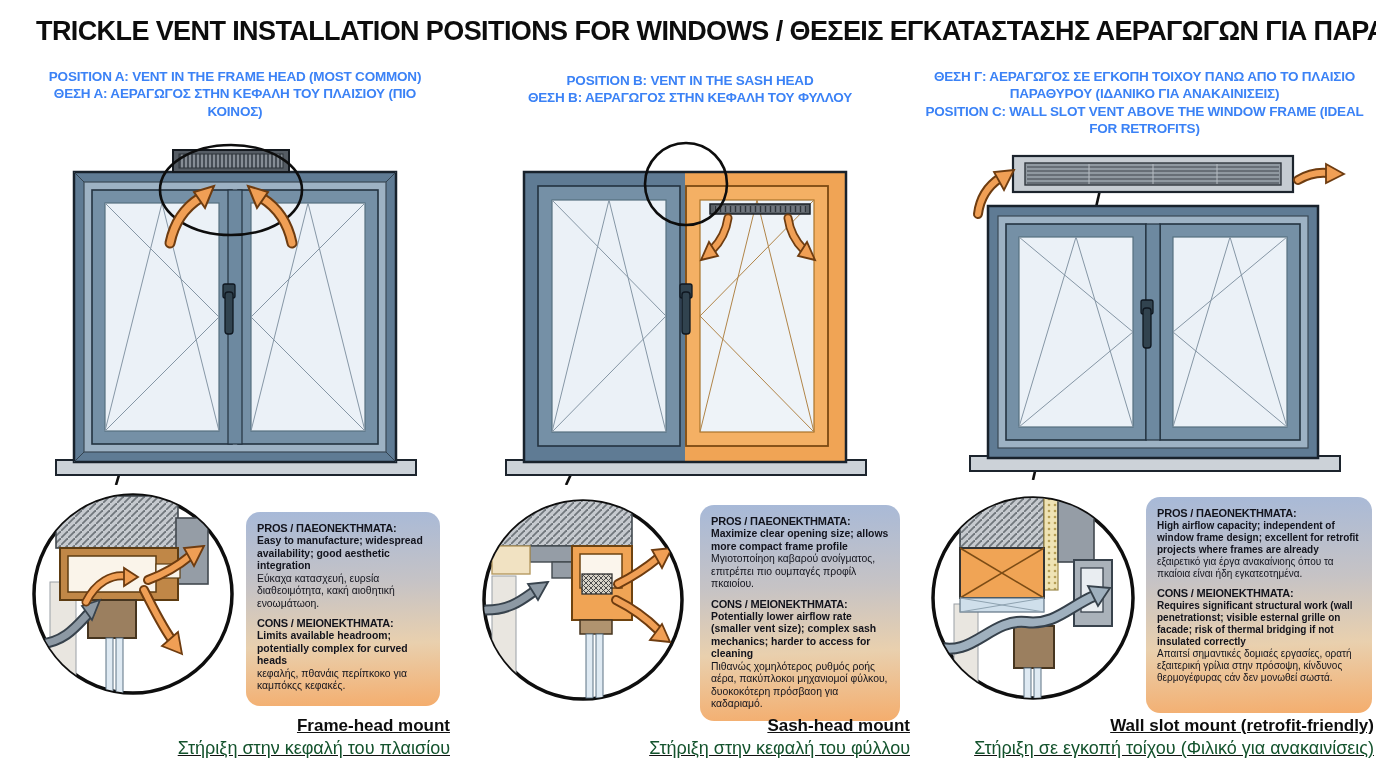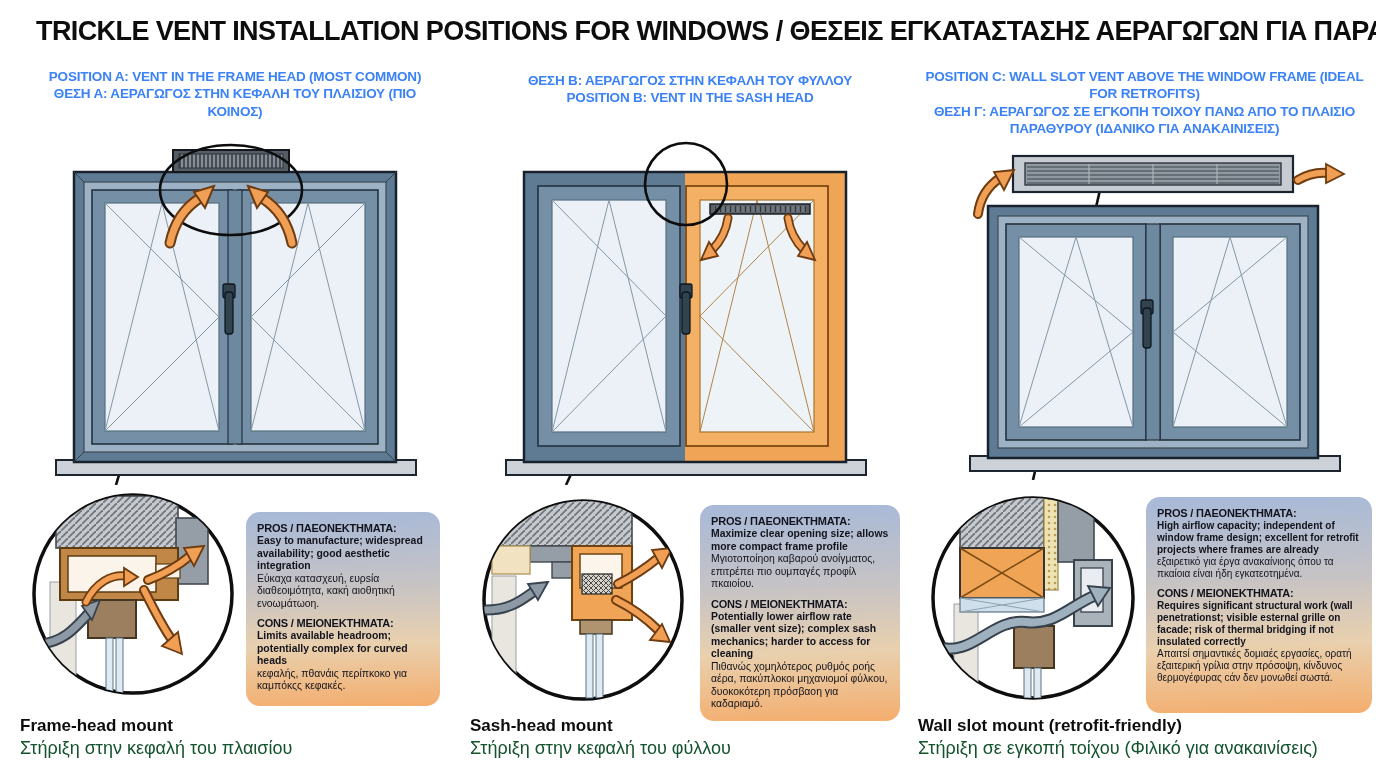--- a/index.html
+++ b/index.html
@@ -31,21 +31,21 @@
   .box p{margin:0;font-size:10.4px;line-height:1.2;}
   .box .hd{font-size:11px;font-weight:800;letter-spacing:-0.2px;}
   .box .en{font-weight:700;}
   .box .el{font-weight:400;}
   .box .cons-top{margin-top:7px;}
   .box-a{left:246px;top:512px;width:194px;min-height:194px;}
   .box-b{left:700px;top:505px;width:200px;min-height:207px;}
   .box-c{left:1146px;top:497px;width:226px;min-height:216px;font-size:10px;}
   .box-c p{font-size:10px;}
 
-  .caption{position:absolute;text-align:left;}
+  .caption{position:absolute;text-align:right;text-decoration:underline;}
   .cap-a{left:20px;top:716px;width:430px;}
   .cap-b{left:470px;top:716px;width:440px;}
   .cap-c{left:918px;top:716px;width:456px;}
   .caption .cap-en{font-size:17px;font-weight:800;color:#0d0d0d;}
   .caption .cap-el{font-size:18px;font-weight:400;margin-top:2px;color:#14532d;}
 </style>
 </head>
 <body>
 
 <div id="canvas">
@@ -156,22 +156,22 @@
     <p class="en">Limits available headroom; potentially complex for curved heads</p>
     <p class="el">κεφαλής, πθανάις περίπκοκο για καμπόκςς κεφακές.</p>
   </div>
 
   <div class="caption cap-a">
     <div class="cap-en">Frame-head mount</div>
     <div class="cap-el">Στήριξη στην κεφαλή του πλαισίου</div>
   </div>
 
   <div class="panel-heading ph-b">
+    <div>POSITION B: VENT IN THE SASH HEAD</div>
     <div>ΘΕΣΗ Β: ΑΕΡΑΓΩΓΟΣ ΣΤΗΝ ΚΕΦΑΛΗ ΤΟΥ ΦΥΛΛΟΥ</div>
-    <div>POSITION B: VENT IN THE SASH HEAD</div>
   </div>
 
   <svg class="win-svg win-b" width="390" height="345" viewBox="0 0 390 345">
     <defs>
       <pattern id="ventHatchB" width="5" height="9" patternUnits="userSpaceOnUse">
         <rect width="5" height="9" fill="#70767e"></rect>
         <line x1="2.5" y1="0" x2="2.5" y2="9" stroke="#2e343a" stroke-width="1.4"></line>
       </pattern>
     </defs>
     <line x1="202" y1="78" x2="78" y2="345" stroke="#0f0f0f" stroke-width="2.6"></line>
@@ -265,22 +265,22 @@
     <p class="en">Potentially lower airflow rate (smaller vent size); complex sash mechanics; harder to access for cleaning</p>
     <p class="el">Πιθανώς χομηλότερος ρυθμός ροής αέρα, πακύπλοκοι μηχανιομοί φύλκου, δυοκοκότερη πρόσβαοη για καδαριαμό.</p>
   </div>
 
   <div class="caption cap-b">
     <div class="cap-en">Sash-head mount</div>
     <div class="cap-el">Στήριξη στην κεφαλή του φύλλου</div>
   </div>
 
   <div class="panel-heading ph-c">
+    <div>ΘΕΣΗ Γ: ΑΕΡΑΓΩΓΟΣ ΣΕ ΕΓΚΟΠΗ ΤΟΙΧΟΥ ΠΑΝΩ ΑΠΟ ΤΟ ΠΛΑΙΣΙΟ ΠΑΡΑΘΥΡΟΥ (ΙΔΑΝΙΚΟ ΓΙΑ ΑΝΑΚΑΙΝΙΣΕΙΣ)</div>
     <div>POSITION C: WALL SLOT VENT ABOVE THE WINDOW FRAME (IDEAL FOR RETROFITS)</div>
-    <div>ΘΕΣΗ Γ: ΑΕΡΑΓΩΓΟΣ ΣΕ ΕΓΚΟΠΗ ΤΟΙΧΟΥ ΠΑΝΩ ΑΠΟ ΤΟ ΠΛΑΙΣΙΟ ΠΑΡΑΘΥΡΟΥ (ΙΔΑΝΙΚΟ ΓΙΑ ΑΝΑΚΑΙΝΙΣΕΙΣ)</div>
 
   </div>
 
   <svg class="win-svg win-c" width="410" height="330" viewBox="0 0 410 330">
     <line x1="152" y1="40" x2="85" y2="330" stroke="#0f0f0f" stroke-width="2.6"></line>
     <g>
       <rect x="65" y="6" width="280" height="36" fill="#c6ccd2" stroke="#1c242d" stroke-width="2.2"></rect>
       <rect x="77" y="13" width="256" height="22" fill="#9099a1" stroke="#30363d" stroke-width="1.4"></rect>
       <g stroke="#3f454c" stroke-width="1">
         <line x1="79" y1="17" x2="331" y2="17"></line>

